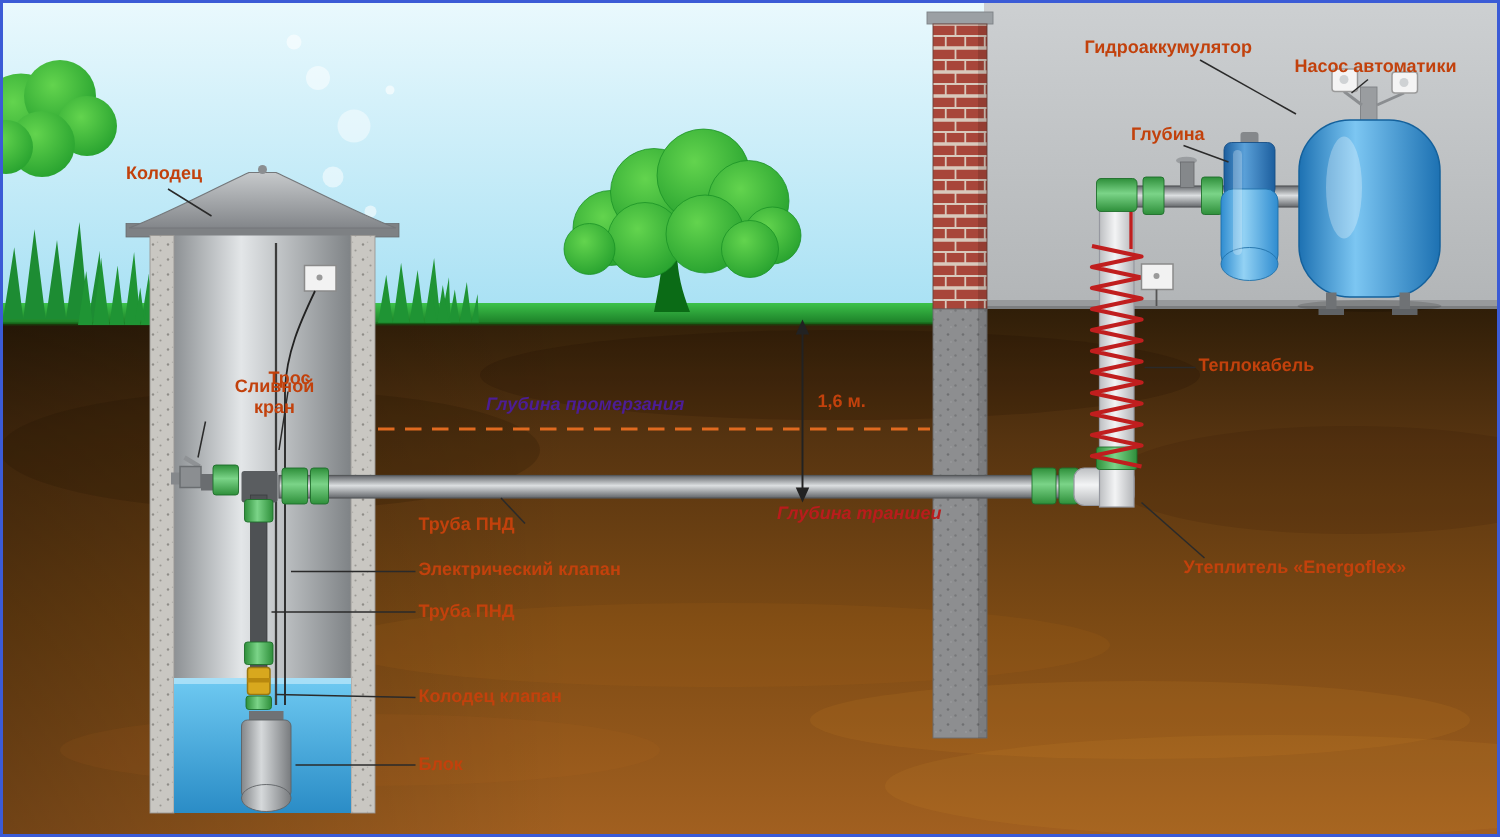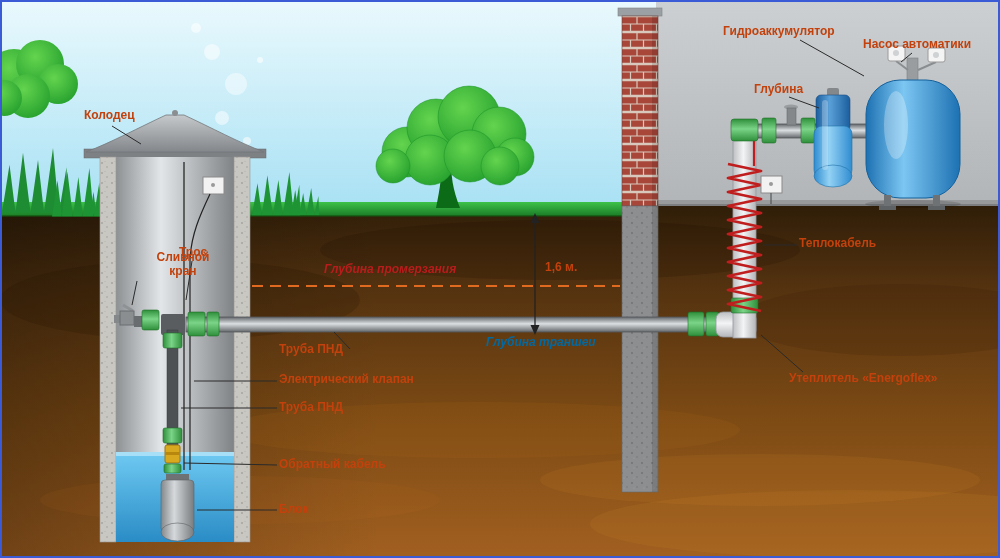--- a/index.html
+++ b/index.html
@@ -4,22 +4,22 @@
 <title>Diagram</title>
 <style>
   html,body{margin:0;padding:0;background:#ffffff;}
   .stage{position:relative;width:1000px;height:558px;overflow:hidden;background:#fff;
          font-family:"Liberation Sans",sans-serif;}
   .stage svg{position:absolute;left:0;top:0;}
   .frame{position:absolute;inset:0;border:2px solid #3b5bd6;pointer-events:none;z-index:60;}
   .lbl{position:absolute;font:700 12px "Liberation Sans",sans-serif;color:#c2410c;
        line-height:1.15;white-space:nowrap;z-index:50;}
   .lbl.wrap{white-space:normal;width:58px;text-align:center;margin-left:44px;}
-  .lbl.orange{color:#b91c1c;font-style:italic;}
-  .lbl.light{color:#0369a1;font-style:italic;}
+  .lbl.orange{color:#4c1d95;font-style:italic;}
+  .lbl.light{color:#b91c1c;font-style:italic;margin-left:32px;}
 </style>
 </head>
 <body>
 
 <div class="stage">
 
 <svg width="1000" height="558" viewBox="0 0 1000 558">
   <defs>
     <linearGradient id="gSky" x1="0" y1="0" x2="0" y2="1">
       <stop offset="0" stop-color="#eaf9fd"></stop>
@@ -321,21 +321,21 @@
 
 <div class="lbl" style="left:84px;top:109px">Колодец</div>
 <div class="lbl wrap" style="left:110px;top:251px">Сливной кран</div>
 <div class="lbl" style="left:179px;top:246px">Трос</div>
 <div class="lbl orange" style="left:324px;top:263px">Глубина промерзания</div>
 <div class="lbl" style="left:545px;top:261px">1,6 м.</div>
 <div class="lbl light" style="left:486px;top:336px">Глубина траншеи</div>
 <div class="lbl" style="left:279px;top:343px">Труба ПНД</div>
 <div class="lbl" style="left:279px;top:373px">Электрический клапан</div>
 <div class="lbl" style="left:279px;top:401px">Труба ПНД</div>
-<div class="lbl" style="left:279px;top:458px">Обратный кабель</div>
+<div class="lbl" style="left:279px;top:458px">Колодец клапан</div>
 <div class="lbl" style="left:279px;top:503px">Блок</div>
 <div class="lbl" style="left:723px;top:25px">Гидроаккумулятор</div>
 <div class="lbl" style="left:863px;top:38px">Насос автоматики</div>
 <div class="lbl" style="left:754px;top:83px">Глубина</div>
 <div class="lbl" style="left:799px;top:237px">Теплокабель</div>
 <div class="lbl" style="left:789px;top:372px">Утеплитель «Energoflex»</div>
 
 <div class="frame"></div>
 </div>
 

